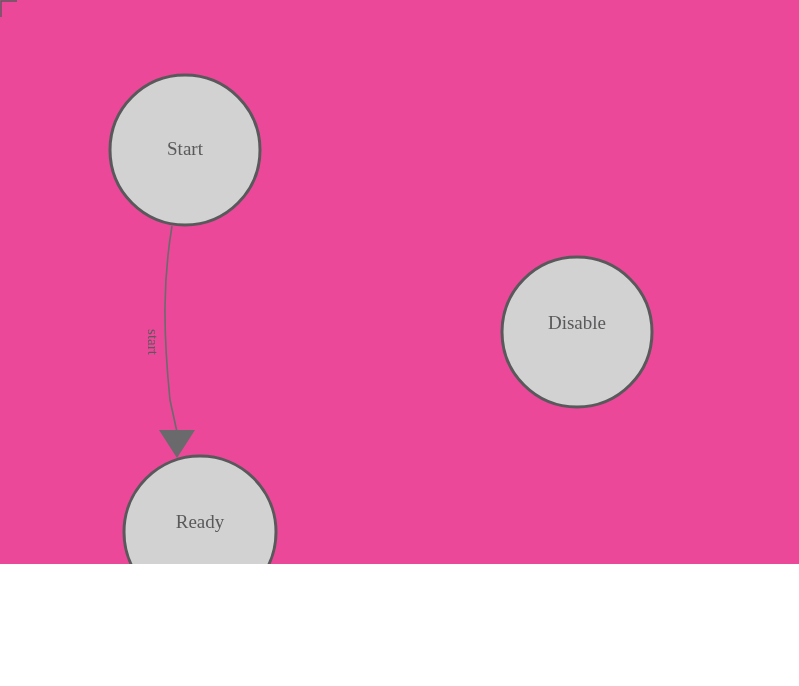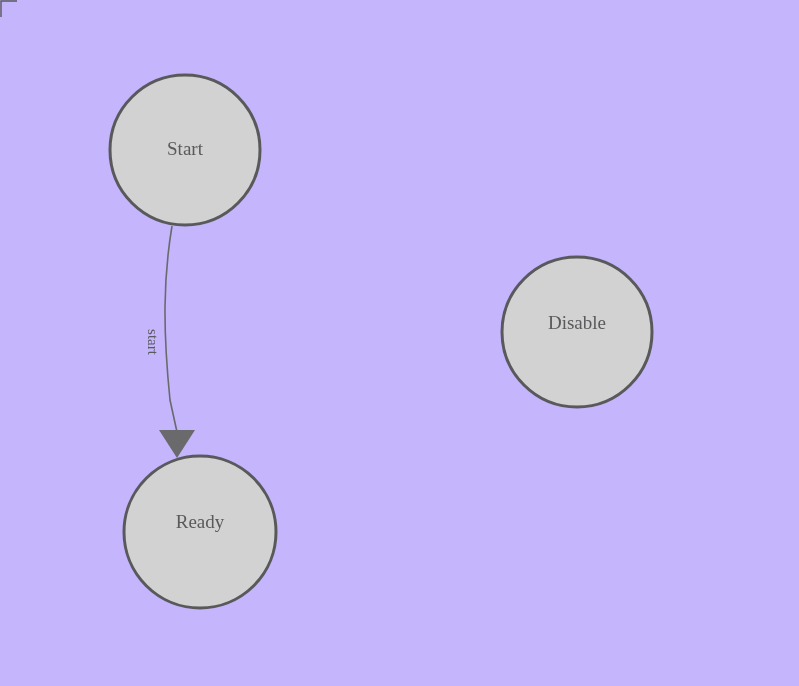--- a/index.html
+++ b/index.html
@@ -6,22 +6,22 @@
     margin: 0;
     padding: 0;
     background: #ffffff;
   }
   body {
     font-family: "Liberation Serif", serif;
   }
   #canvas {
     position: relative;
     width: 799px;
-    height: 686px;
-    background: #c4b5fd;
+    height: 564px;
+    background: #ec4899;
     overflow: hidden;
   }
   #diagram-svg {
     position: absolute;
     left: 0;
     top: 0;
     width: 799px;
     height: 686px;
     display: block;
   }

